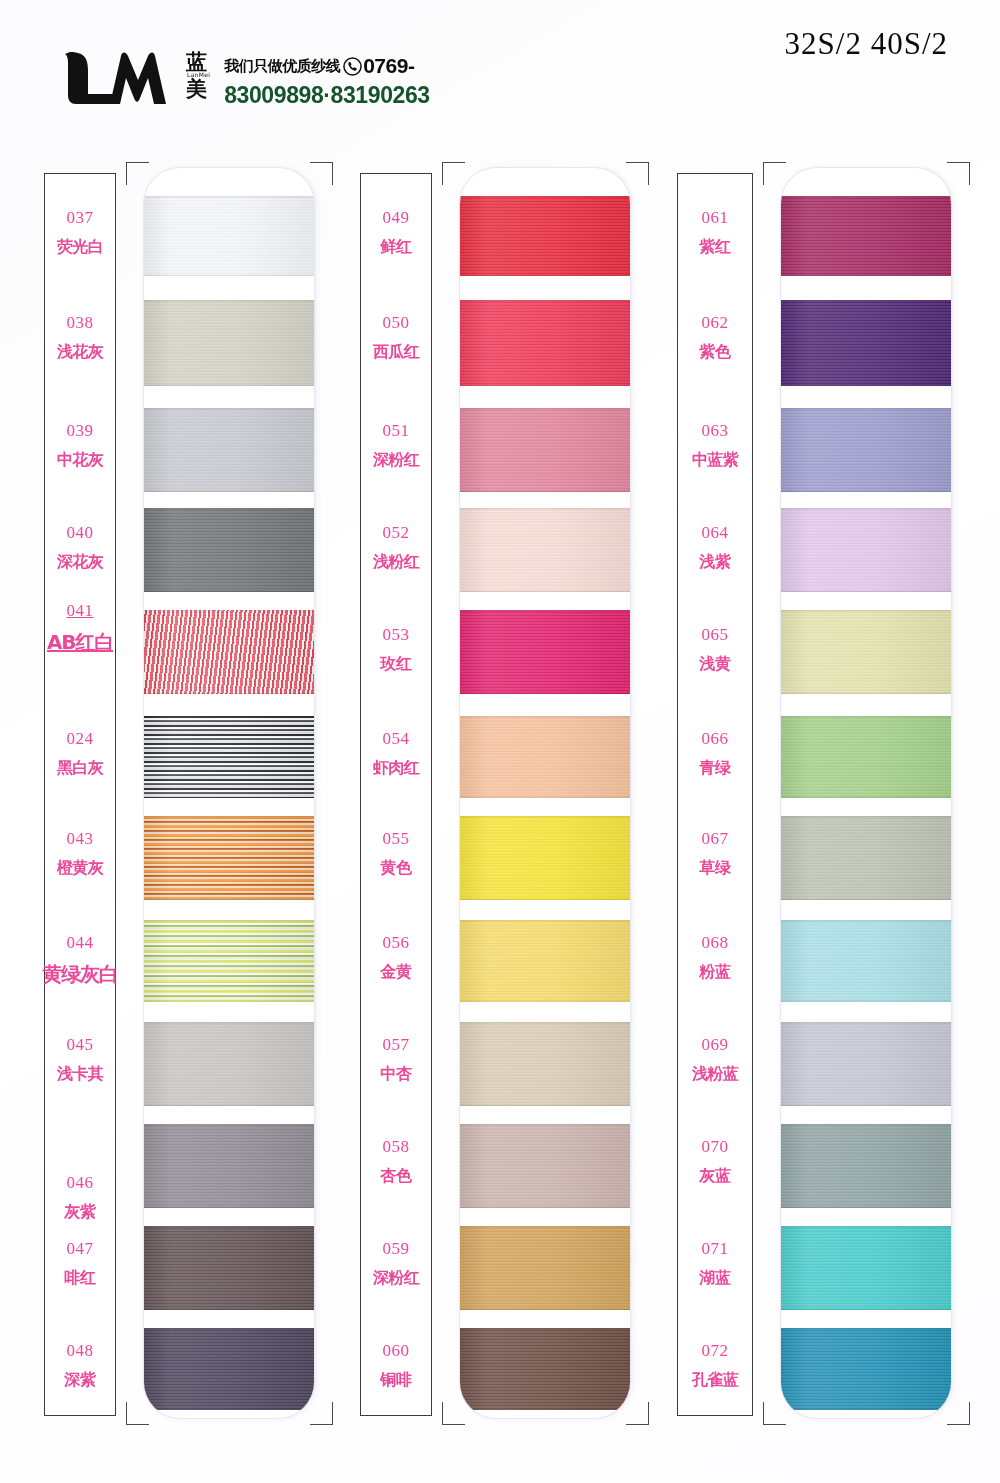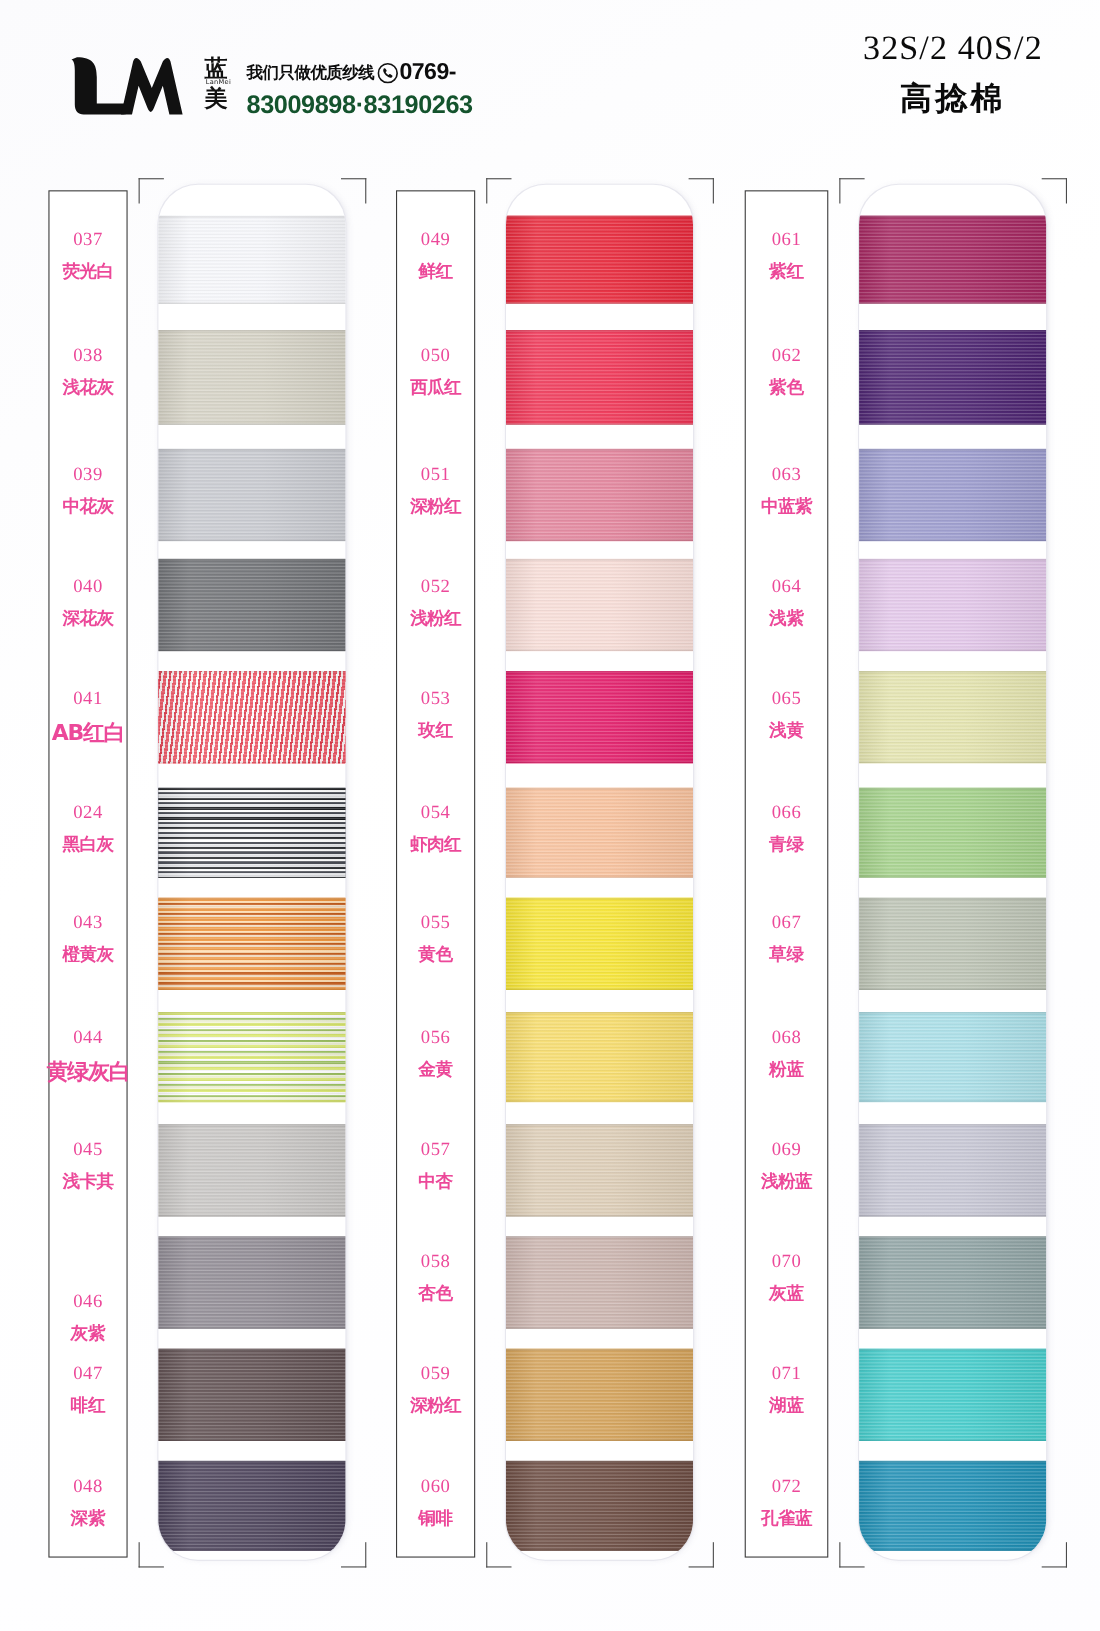--- a/index.html
+++ b/index.html
@@ -263,21 +263,20 @@
         </span>
         <span id="areacode">0769-</span>
       </div>
       <div id="tagline-row2">83009898·83190263</div>
     </div>
 
   </div>
 
   <div id="spec-block">
     <div id="spec-count">32S/2  40S/2</div>
-    <div id="spec-name">高捻棉</div>
   </div>
 
 </div>
 
 <div class="column" id="col-0">
   <div class="label-box">
     <div class="label-list">
         <div class="label-cell" style="top: 35px;">
           <div class="label-code">037</div>
           <div class="label-name n3">荧光白</div>
@@ -287,21 +286,21 @@
           <div class="label-name n3">浅花灰</div>
         </div>
         <div class="label-cell" style="top: 248px;">
           <div class="label-code">039</div>
           <div class="label-name n3">中花灰</div>
         </div>
         <div class="label-cell" style="top: 350px;">
           <div class="label-code">040</div>
           <div class="label-name n3">深花灰</div>
         </div>
-        <div class="label-cell" style="top: 452px;">
+        <div class="label-cell" style="top: 428px; text-decoration: underline;">
           <div class="label-code">041</div>
           <div class="label-name n4">AB红白</div>
         </div>
         <div class="label-cell" style="top: 556px;">
           <div class="label-code">024</div>
           <div class="label-name n3">黑白灰</div>
         </div>
         <div class="label-cell" style="top: 656px;">
           <div class="label-code">043</div>
           <div class="label-name n3">橙黄灰</div>

